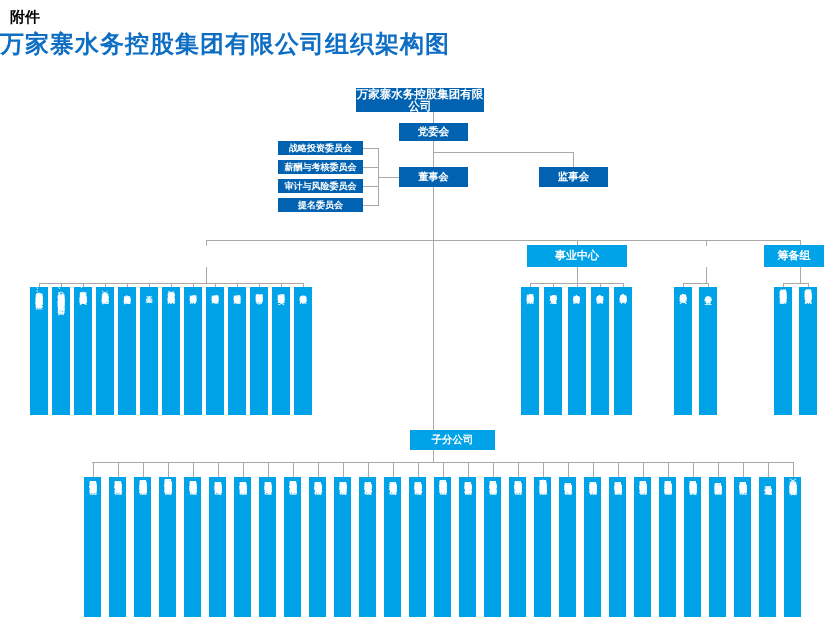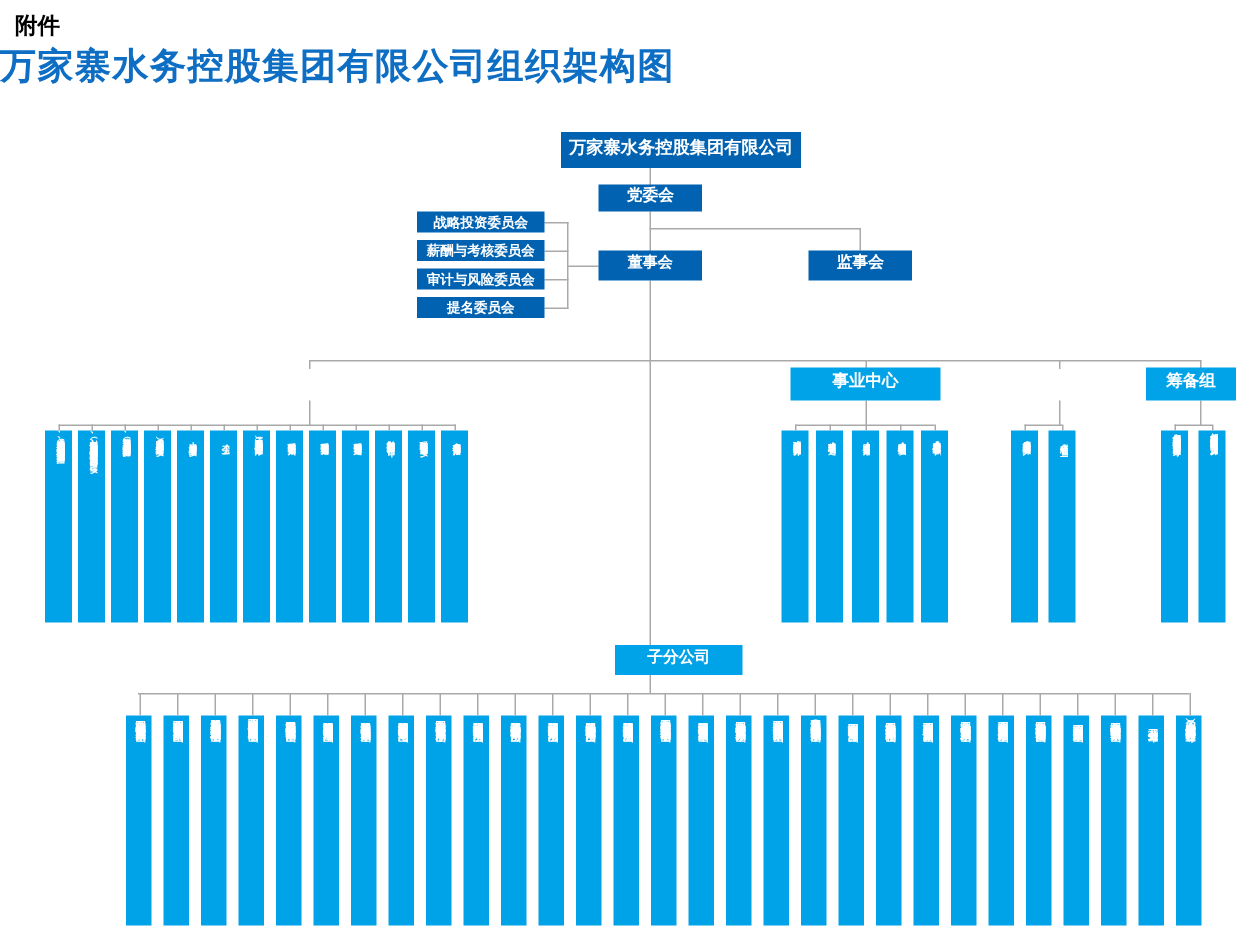--- a/index.html
+++ b/index.html
@@ -1,26 +1,26 @@
 <!DOCTYPE html>
 <html style="--dark: #0062b0; --light: #00a2e8; --title: #0d6ec3; --line: #a9a9a9;"><head>
 <meta charset="utf-8">
 <style>
   html,body{margin:0;padding:0;background:#fff}
   .stage{position:relative;width:836px;height:627px;background:#fff;overflow:hidden;
-         font-family:Liberation Mono, monospace}
+         font-family:Liberation Sans, sans-serif}
   .attach{position:absolute;left:10px;top:8px;font-size:15px;font-weight:bold;color:#000}
   .title{position:absolute;left:0;right:0;top:28px;text-align:left;font-size:24px;
          font-weight:bold;letter-spacing:1px;color:var(--title,#0d6ec3)}
   .ln{position:absolute;background:var(--line,#a9a9a9)}
   .dbox,.lbox{position:absolute;display:flex;align-items:center;justify-content:center;
         color:#fff;font-weight:bold;text-align:center;line-height:1.05}
   .dbox{background:var(--dark,#0062b0)}
   .lbox{background:var(--light,#00a2e8)}
-  .root{left:374px;top:88px;width:160px;height:24px;font-size:11.5px}
+  .root{left:356px;top:88px;width:128px;height:24px;font-size:11.5px}
   .pc{left:399px;top:123px;width:69px;height:18px;font-size:10.5px}
   .bd{left:399px;top:167px;width:69px;height:20px;font-size:10px}
   .sb{left:539px;top:167px;width:69px;height:20px;font-size:10.5px}
   .committees{position:absolute;left:278px;top:141px;width:85px;display:flex;
         flex-direction:column;gap:5px}
   .cbox{position:relative;height:14px;background:var(--dark,#0062b0);display:flex;
         align-items:center;justify-content:center;color:#fff;font-weight:bold;font-size:9px}
   .ghead{font-size:11px;height:22px;top:245px}
   .g1{left:150px;width:112px}.g2{left:527px;width:100px}
   .g3{left:656px;width:100px}.g4{left:764px;width:60px}

